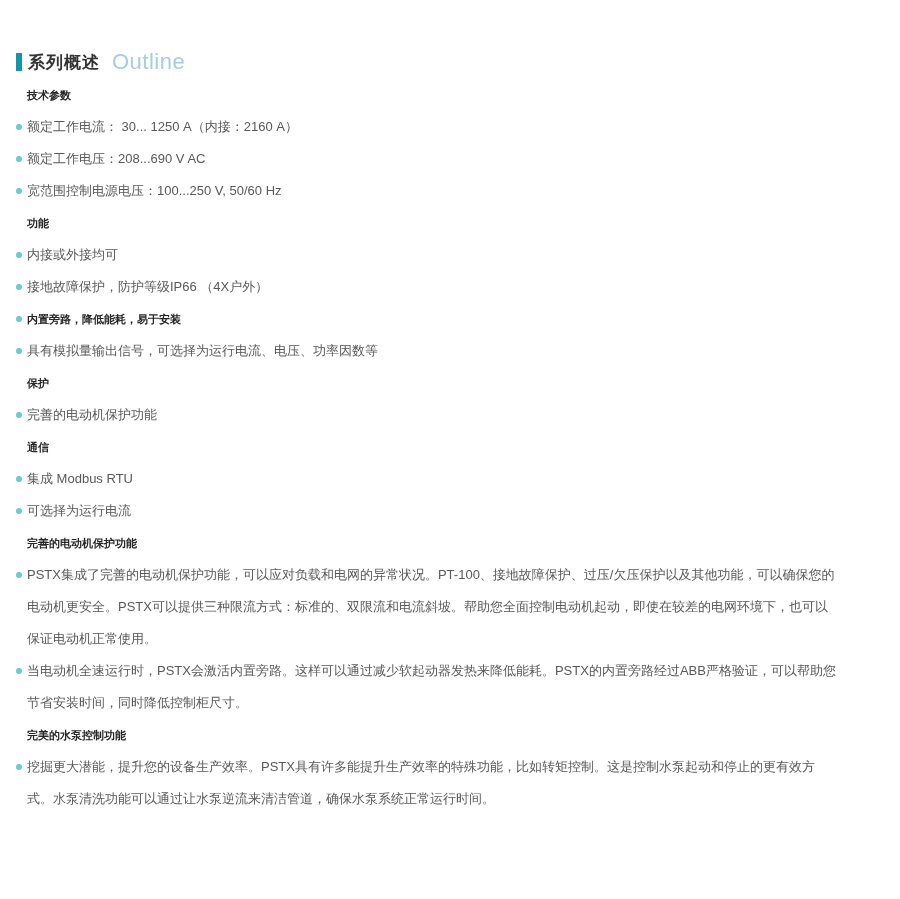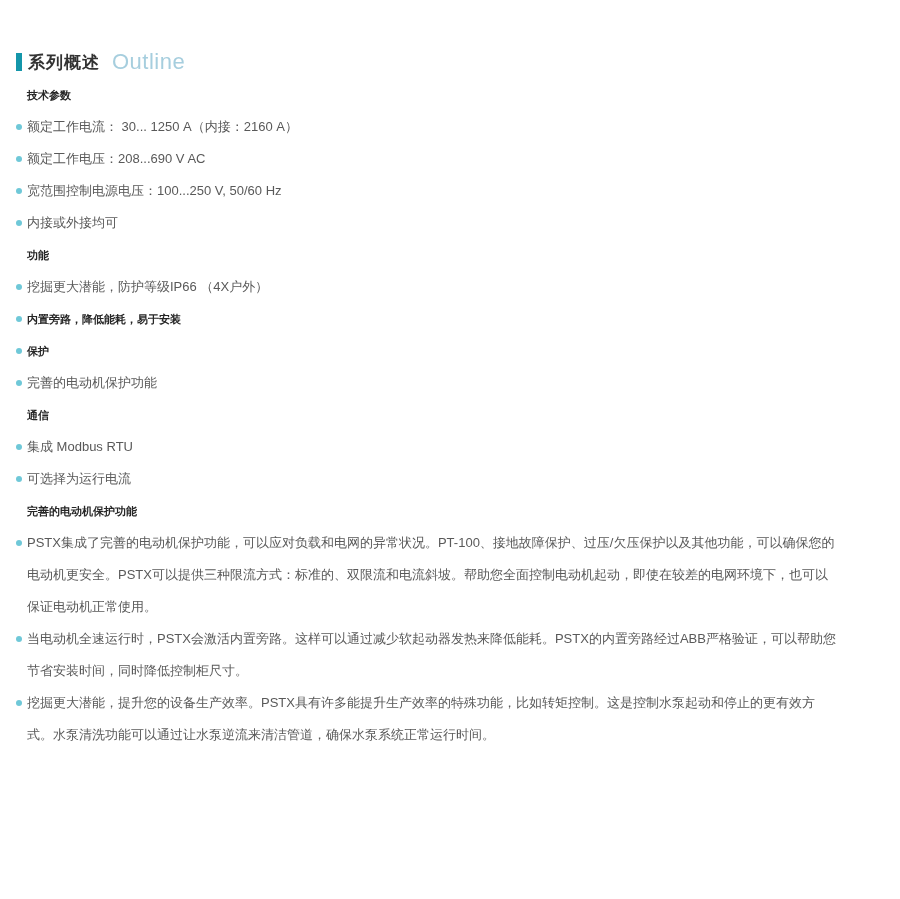--- a/index.html
+++ b/index.html
@@ -95,38 +95,39 @@
     </div>
     <div class="row bullet">
       <span class="dot"></span>
       <span class="txt">额定工作电压：208...690 V AC</span>
     </div>
     <div class="row bullet">
       <span class="dot"></span>
       <span class="txt">宽范围控制电源电压：100...250 V, 50/60 Hz</span>
     </div>
 
+    <div class="row heading">功能</div>
+
     <div class="row bullet">
       <span class="dot"></span>
       <span class="txt">内接或外接均可</span>
     </div>
-
-    <div class="row heading">功能</div>
     <div class="row bullet">
       <span class="dot"></span>
-      <span class="txt">挖掘更大潜能，防护等级IP66 （4X户外）</span>
+      <span class="txt">接地故障保护，防护等级IP66 （4X户外）</span>
     </div>
     <div class="row bullet">
       <span class="dot"></span>
     </div>
 
     <div class="row heading">内置旁路，降低能耗，易于安装</div>
 
     <div class="row bullet">
       <span class="dot"></span>
+      <span class="txt">具有模拟量输出信号，可选择为运行电流、电压、功率因数等</span>
     </div>
 
     <div class="row heading">保护</div>
 
     <div class="row bullet">
       <span class="dot"></span>
       <span class="txt">完善的电动机保护功能</span>
     </div>
 
     <div class="row heading">通信</div>
@@ -146,20 +147,21 @@
       <span class="dot"></span>
       <span class="txt">PSTX集成了完善的电动机保护功能，可以应对负载和电网的异常状况。PT-100、接地故障保护、过压/欠压保护以及其他功能，可以确保您的电动机更安全。PSTX可以提供三种限流方式：标准的、双限流和电流斜坡。帮助您全面控制电动机起动，即使在较差的电网环境下，也可以保证电动机正常使用。</span>
     </div>
 
 
     <div class="row bullet paragraph">
       <span class="dot"></span>
       <span class="txt">当电动机全速运行时，PSTX会激活内置旁路。这样可以通过减少软起动器发热来降低能耗。PSTX的内置旁路经过ABB严格验证，可以帮助您节省安装时间，同时降低控制柜尺寸。</span>
     </div>
 
+    <div class="row heading">完美的水泵控制功能</div>
 
     <div class="row bullet paragraph">
       <span class="dot"></span>
       <span class="txt">挖掘更大潜能，提升您的设备生产效率。PSTX具有许多能提升生产效率的特殊功能，比如转矩控制。这是控制水泵起动和停止的更有效方式。水泵清洗功能可以通过让水泵逆流来清洁管道，确保水泵系统正常运行时间。</span>
     </div>
 
   </div>
 </div>
 
 </body></html>

